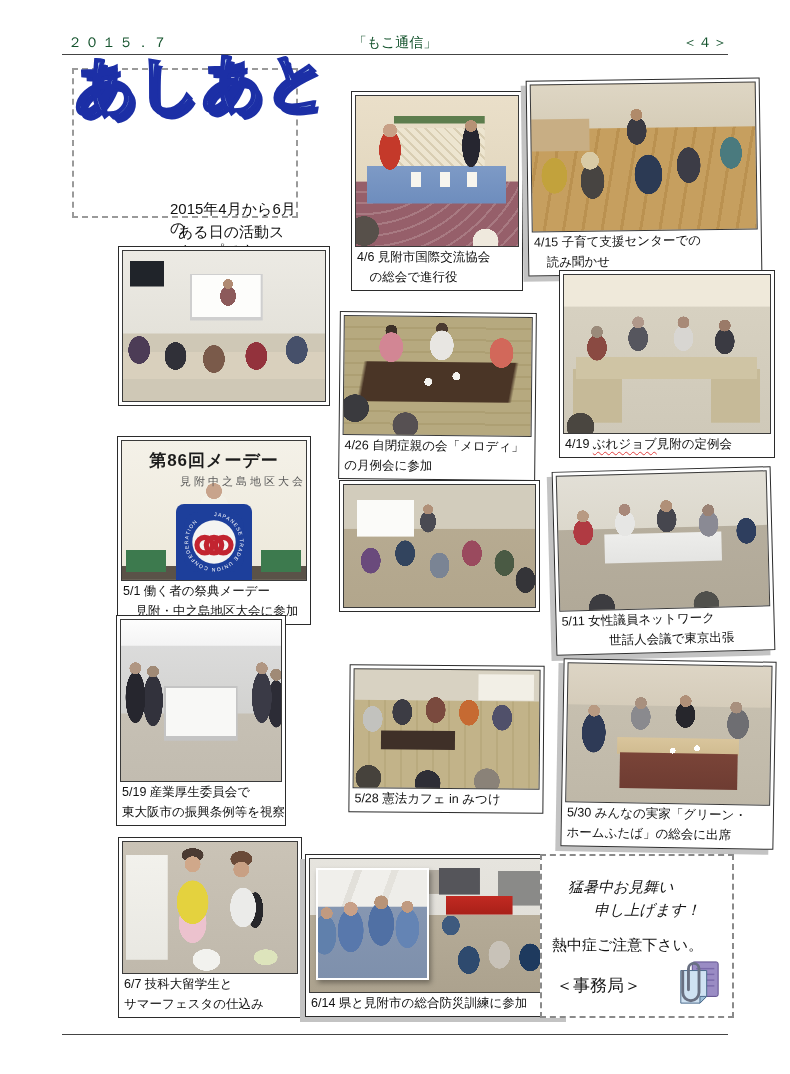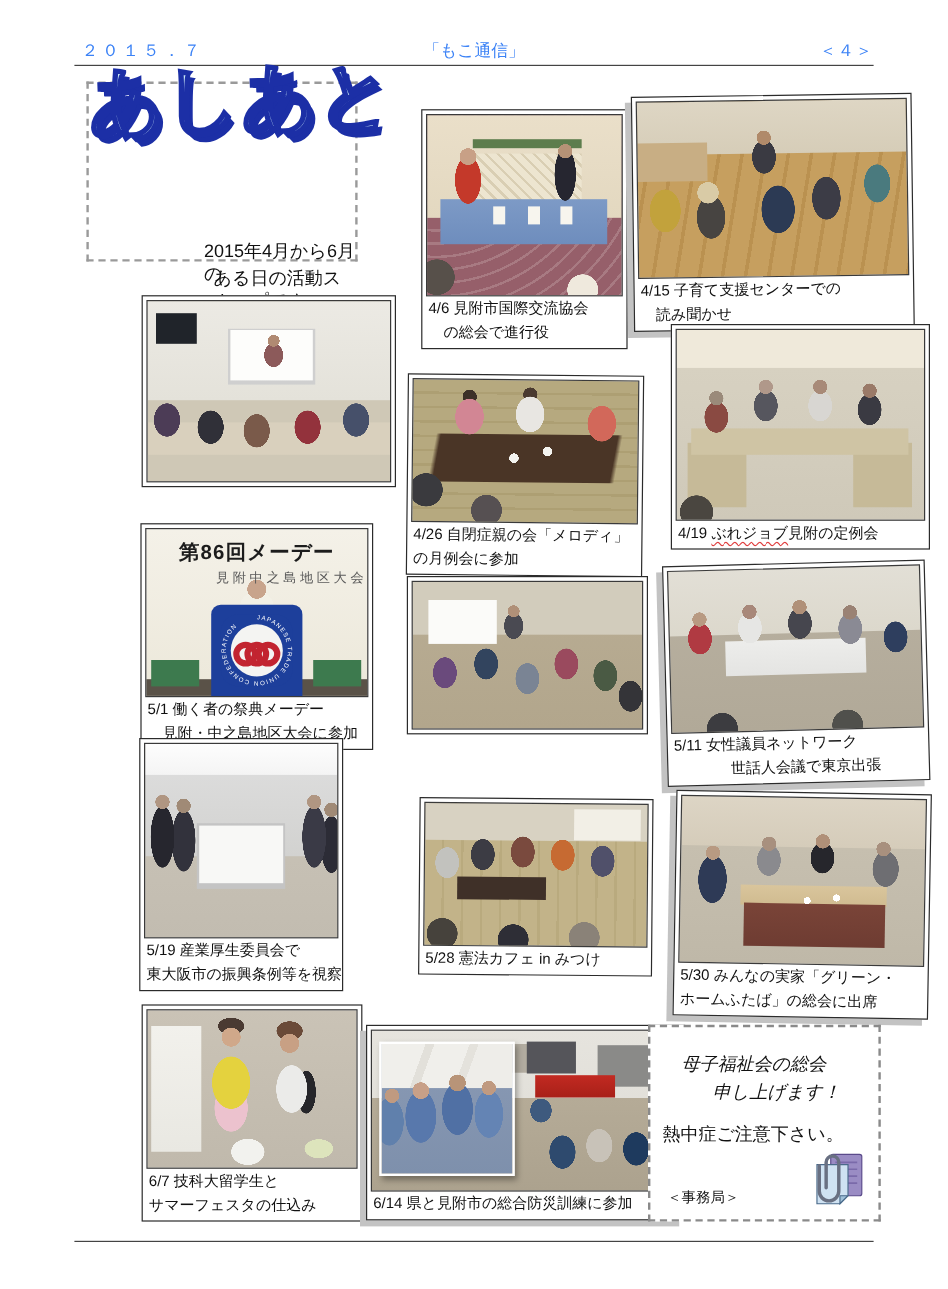--- a/index.html
+++ b/index.html
@@ -1,20 +1,20 @@
 <!DOCTYPE html>
 <html><head>
 <meta charset="utf-8">
 <style>
   html,body{margin:0;padding:0}
   body{width:790px;height:1074px;position:relative;background:#fff;overflow:hidden;
        font-family:"Liberation Sans","DejaVu Sans",sans-serif;color:#111}
 
   .rule{position:absolute;left:62px;width:666px;height:1px;background:#444}
-  .hdr{position:absolute;top:34px;font-size:14px;color:#3b82f6}
+  .hdr{position:absolute;top:34px;font-size:14px;color:#14532d}
   #hdr-date{left:68px;letter-spacing:3px}
   #hdr-title{left:0;right:0;text-align:center}
   #hdr-page{right:62px;letter-spacing:1px}
 
   
   .intro-box{position:absolute;left:72px;top:68px;width:222px;height:146px;
              border:2px dashed #9a9a9a;background:#fff;z-index:1}
   .ashiato{position:absolute;left:74px;top:52px;z-index:6;font-weight:bold;font-size:62px;
            line-height:1;color:#c9e7f5;-webkit-text-stroke:2.5px #1c2fa6;
            text-shadow:4px 5px 0 #1c2fa6;transform:rotate(-1.5deg);white-space:nowrap}
@@ -220,21 +220,21 @@
     radial-gradient(ellipse 12px 20px at 6% 60%,#6080ac 98%,#0000),
     linear-gradient(110deg,#f0efeb 0 30%,#e2e0da 30% 36%,#f0efeb 36% 60%,#e4e2dc 60% 66%,#eeede9 66%) 0 0/100% 34% no-repeat,
     linear-gradient(#8a9ab4,#7e90ac)}
 
   
   .notice{position:absolute;left:540px;top:854px;width:190px;height:160px;
           border:2px dashed #8a8a8a;background:#fff;z-index:2}
   .notice .n1{position:absolute;left:26px;top:22px;font-size:15px;font-style:italic}
   .notice .n2{position:absolute;left:52px;top:45px;font-size:15px;font-style:italic}
   .notice .n3{position:absolute;left:10px;top:80px;font-size:15px}
-  .notice .n4{position:absolute;left:14px;top:134px;font-size:12px}
+  .notice .n4{position:absolute;left:14px;top:118px;font-size:17px}
   .memo-icon{position:absolute;right:10px;bottom:8px;width:46px;height:50px}
 </style>
 </head>
 <body>
 
 <div class="hdr" id="hdr-date">２０１５．７</div>
 <div class="hdr" id="hdr-title">「もこ通信」</div>
 <div class="hdr" id="hdr-page">＜４＞</div>
 <div class="rule" style="top:54px"></div>
 
@@ -352,21 +352,21 @@
 <figure class="card shadowed" style="left:265px;top:838px;width:266px">
   <div class="ph s13" style="height:135px">
     <div class="inset13"></div>
   </div>
   <figcaption>
     <div class="cap">6/14  県と見附市の総合防災訓練に参加</div>
   </figcaption>
 </figure>
 
 <div class="notice">
-  <div class="n1">母子福祉会の総会</div>
+  <div class="n1">猛暑中お見舞い</div>
   <div class="n2">申し上げます！</div>
   <div class="n3">熱中症ご注意下さい。</div>
   <div class="n4">＜事務局＞</div>
   <div class="memo-icon">
     <svg viewBox="0 0 48 52" width="46" height="50">
       <rect x="17" y="4" width="27" height="36" rx="2" fill="#9a8cc4" stroke="#5a4a8a"></rect>
       <g stroke="#7a6aaa" stroke-width="1.5">
         <line x1="21" y1="11" x2="40" y2="11"></line>
         <line x1="21" y1="17" x2="40" y2="17"></line>
         <line x1="21" y1="23" x2="40" y2="23"></line>

